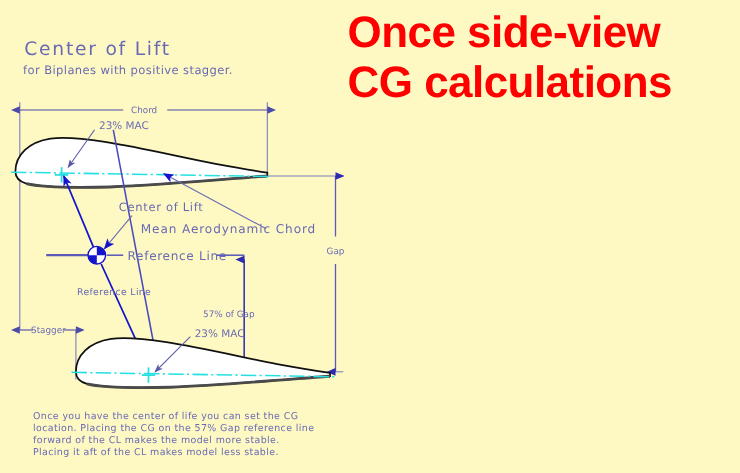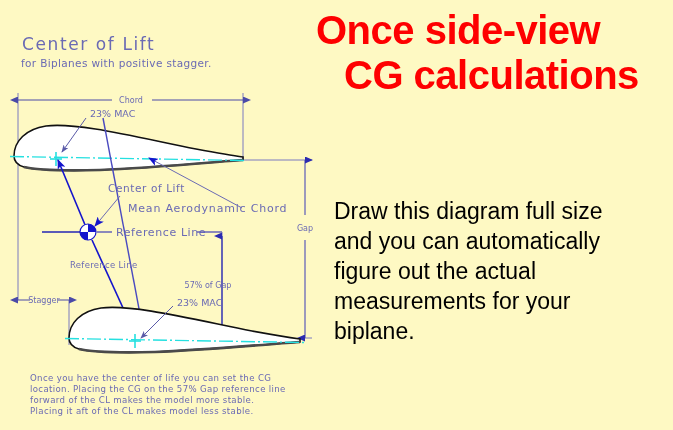--- a/index.html
+++ b/index.html
@@ -7,21 +7,21 @@
        font-family:"Liberation Sans", sans-serif;}
   .stage{position:absolute;left:0;top:0;width:673px;height:430px;background:#fef9c3;}
 
   
   #headline{
     position:absolute;left:316px;top:8px;width:352px;
     font-family:"Liberation Sans", sans-serif;
     font-weight:bold;font-size:40px;line-height:45px;
     color:#fe0000;letter-spacing:-0.5px;
   }
-  #headline .l2{display:block;margin-left:28px;}
+  #headline .l2{display:block;}
   #body-text{
     position:absolute;left:334px;top:196px;width:334px;
     font-family:"Liberation Sans", sans-serif;
     font-weight:normal;font-size:23px;line-height:30px;color:#000000;
   }
   #body-text span{display:block;white-space:nowrap;}
 
   
   #diagram{position:absolute;left:0;top:0;width:330px;height:430px;}
   #diagram svg{display:block;}
@@ -183,21 +183,14 @@
         <text class="cadtxt" x="30" y="414" font-size="8.6" letter-spacing="0.35">Placing it aft of the CL makes model less stable.</text>
       </g>
     </svg>
   </div>
 
   <div id="headline">
     <span class="l1">Once side-view</span>
     <span class="l2">CG calculations</span>
   </div>
 
-  <div id="body-text">
-    <span>Draw this diagram full size</span>
-    <span>and you can automatically</span>
-    <span>figure out the actual</span>
-    <span>measurements for your</span>
-    <span>biplane.</span>
-  </div>
 
 </div>
 
 </body></html>

